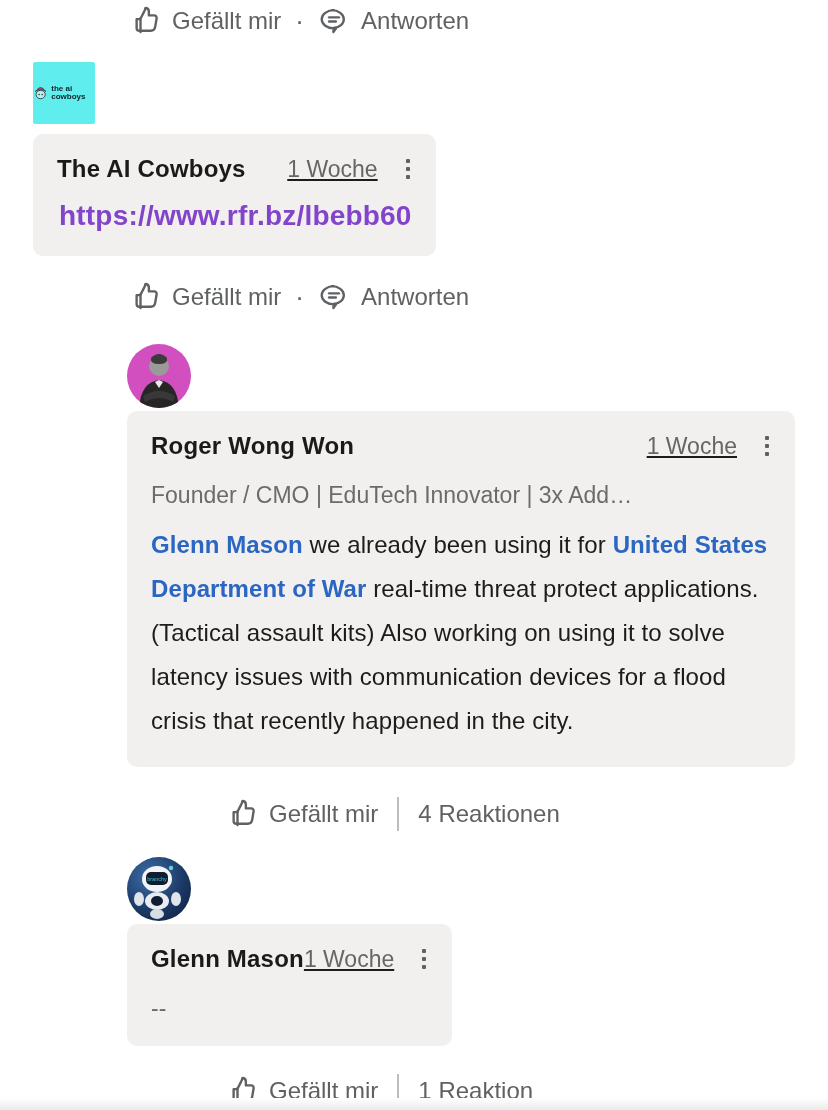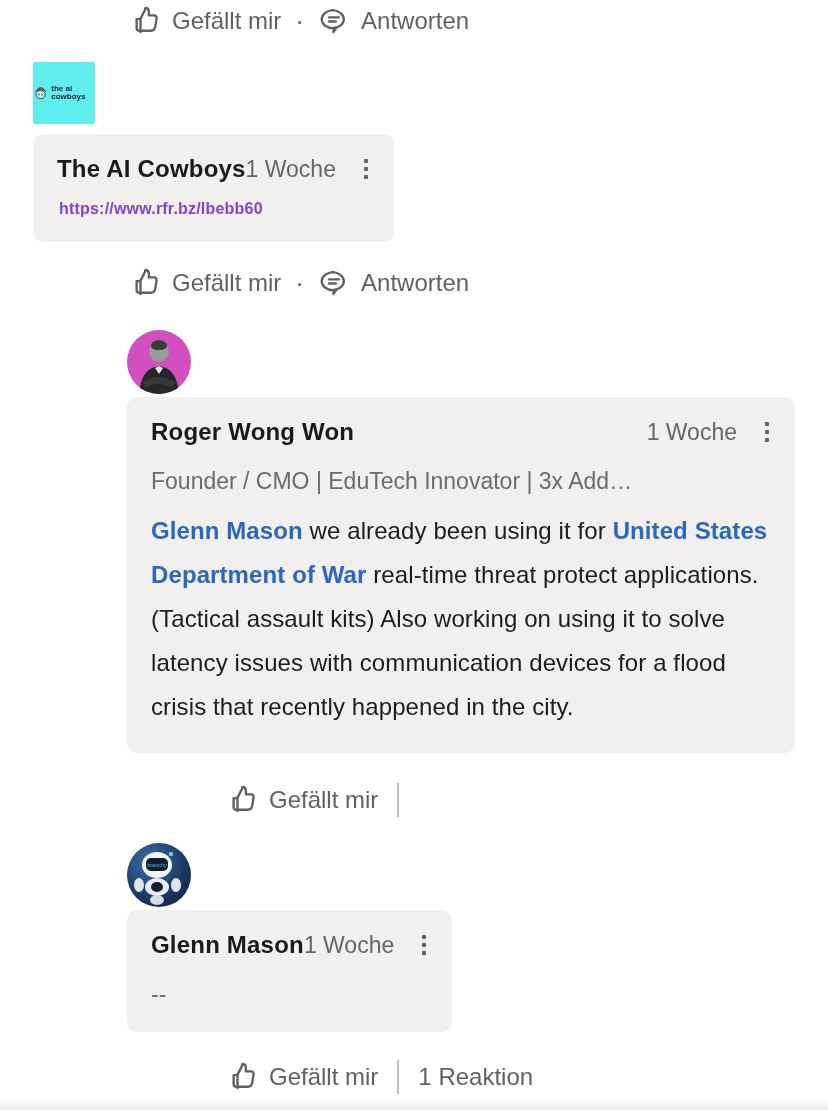--- a/index.html
+++ b/index.html
@@ -36,34 +36,34 @@
   }
   .avatar-roger { background:#d14fbe; }
   .avatar-glenn { background:radial-gradient(circle at 35% 30%, #3d6ea8 0%, #1c3a66 55%, #0b1c38 100%); }
 
   .bubble {
     background:#f1f0ee; border-radius:10px; flex:1 1 auto;
     padding:21px 24px 24px 24px; min-width:0;
   }
   .bubble-head { display:flex; align-items:flex-start; }
   .author { font-size:24px; font-weight:700; color:#1a1a1a; cursor:pointer; letter-spacing:0.2px; }
-  .head-right { margin-left:auto; display:flex; align-items:center; gap:26px; }
+  .head-right { margin-left:auto; display:flex; align-items:center; gap:26px;text-decoration:underline; }
   .timestamp { font-size:23px; color:#666; white-space:nowrap; }
   .menu-btn { display:flex; flex-direction:column; gap:4px; padding:4px 2px; cursor:pointer; }
   .menu-btn i { width:4px; height:4px; background:#616161; border-radius:1px; display:block; }
 
   .headline {
     font-size:23px; color:#6b6b6b; margin-top:22px;
     white-space:nowrap; overflow:hidden; text-overflow:ellipsis;
   }
   .body-text { margin-top:14px; font-size:24px; line-height:44px; color:#1c1c1c; letter-spacing:0.1px; }
   .mention { color:#2b66c2; font-weight:700; cursor:pointer; }
   .ext-link {
     display:inline-block; margin-top:17px; margin-left:2px;
-    font-size:16px; font-weight:700; color:#8344cc; cursor:pointer;
+    font-size:28px; font-weight:700; color:#8344cc; cursor:pointer;
     text-decoration:none; letter-spacing:0.2px;
   }
 
   
   .reactions-row {
     display:flex; align-items:center; gap:19px;
     margin-left:228px; height:42px; font-size:24px; color:#5f6163;
   }
   .vdivider { width:2px; height:34px; background:#bdbdbd; }
   .reaction-count { color:#5f6163; cursor:pointer; }
@@ -197,20 +197,21 @@
     <span class="action-btn">
       <span>
         <svg width="30" height="30" viewBox="0 0 24 24" fill="none" stroke="#5f6163" stroke-width="1.9" stroke-linejoin="round" stroke-linecap="round">
           <path d="M4.5 10.5h2.2c.5 0 .9-.3 1.1-.7l2.6-5.1c.5-1 .9-1.6.9-2.4 0-.6.5-.9 1-.7 1.2.4 2 1.6 2 2.9v3h4.3c1.2 0 2.1 1.1 1.9 2.3l-1.2 7.1c-.3 1.7-1.7 2.9-3.4 2.9H6.7c-1.2 0-2.2-1-2.2-2.2v-7.1z"></path>
           <path d="M7.6 9.8v11"></path>
         </svg>
       </span>
       <span>Gefällt mir</span>
     </span>
     <span class="vdivider"></span>
+    <span class="reaction-count">4 Reaktionen</span>
   </div>
 
   <div class="comment-block block-reply gap-before-glenn">
     <div class="avatar-circle avatar-glenn">
       <svg width="64" height="64" viewBox="0 0 64 64">
         <ellipse cx="30" cy="22" rx="15" ry="13" fill="#f2f4f6"></ellipse>
         <rect x="19" y="15" width="22" height="13" rx="5" fill="#101c30"></rect>
         <text x="30" y="24" font-size="5.5" fill="#39c6d6" text-anchor="middle" font-family="Liberation Sans, sans-serif">branchy</text>
         <ellipse cx="30" cy="44" rx="12" ry="9" fill="#e9edf1"></ellipse>
         <ellipse cx="30" cy="44" rx="6" ry="5" fill="#0f1e35"></ellipse>

